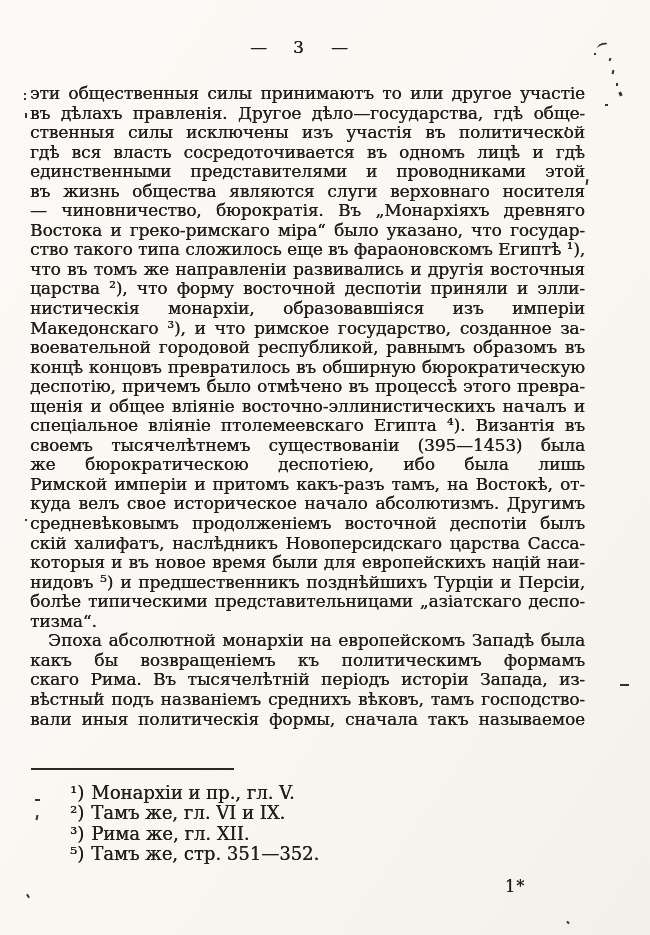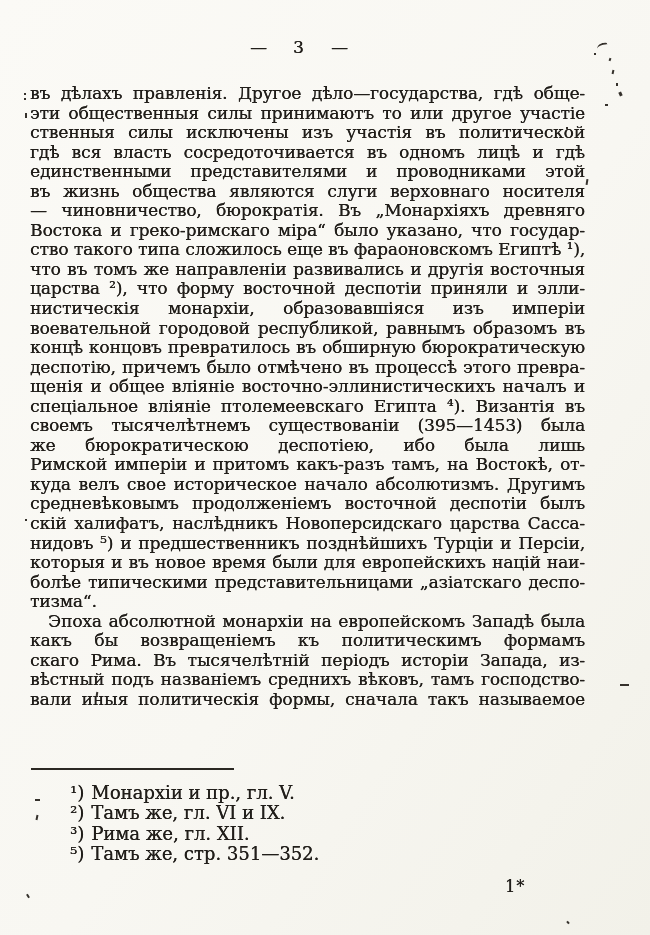--- a/index.html
+++ b/index.html
@@ -76,45 +76,46 @@
 
 <div class="page">
 
   <div class="running-head">
     <span class="dash">—</span>
     <span>3</span>
     <span class="dash">—</span>
   </div>
 
   <div class="body-text">
+    <div class="line">эти общественныя силы принимаютъ то или другое участіе</div>
     <div class="line">въ дѣлахъ правленія. Другое дѣло—государства, гдѣ обще-</div>
-    <div class="line">эти общественныя силы принимаютъ то или другое участіе</div>
     <div class="line">ственныя силы исключены изъ участія въ политической жизни,</div>
     <div class="line">гдѣ вся власть сосредоточивается въ одномъ лицѣ и гдѣ</div>
     <div class="line">единственными представителями и проводниками этой власти</div>
     <div class="line">въ жизнь общества являются слуги верховнаго носителя власти,</div>
     <div class="line">— чиновничество, бюрократія. Въ „Монархіяхъ древняго</div>
     <div class="line">Востока и греко-римскаго міра“ было указано, что государ-</div>
     <div class="line">ство такого типа сложилось еще въ фараоновскомъ Египтѣ ¹),</div>
     <div class="line">что въ томъ же направленіи развивались и другія восточныя</div>
     <div class="line">царства ²), что форму восточной деспотіи приняли и элли-</div>
     <div class="line">нистическія монархіи, образовавшіяся изъ имперіи Александра</div>
+    <div class="line">Македонскаго ³), и что римское государство, созданное за-</div>
     <div class="line">воевательной городовой республикой, равнымъ образомъ въ</div>
     <div class="line">концѣ концовъ превратилось въ обширную бюрократическую</div>
     <div class="line">деспотію, причемъ было отмѣчено въ процессѣ этого превра-</div>
     <div class="line">щенія и общее вліяніе восточно-эллинистическихъ началъ и</div>
     <div class="line">спеціальное вліяніе птолемеевскаго Египта ⁴). Византія въ</div>
     <div class="line">своемъ тысячелѣтнемъ существованіи (395—1453) была такою</div>
     <div class="line">же бюрократическою деспотіею, ибо была лишь продолженіемъ</div>
     <div class="line">Римской имперіи и притомъ какъ-разъ тамъ, на Востокѣ, от-</div>
     <div class="line">куда велъ свое историческое начало абсолютизмъ. Другимъ</div>
     <div class="line">средневѣковымъ продолженіемъ восточной деспотіи былъ араб-</div>
     <div class="line">скій халифатъ, наслѣдникъ Новоперсидскаго царства Сасса-</div>
+    <div class="line">которыя и въ новое время были для европейскихъ націй наи-</div>
     <div class="line">нидовъ ⁵) и предшественникъ позднѣйшихъ Турціи и Персіи,</div>
-    <div class="line">которыя и въ новое время были для европейскихъ націй наи-</div>
     <div class="line">болѣе типическими представительницами „азіатскаго деспо-</div>
     <div class="line no-justify">тизма“.</div>
     <div class="line indent">Эпоха абсолютной монархіи на европейскомъ Западѣ была</div>
     <div class="line">какъ бы возвращеніемъ къ политическимъ формамъ император-</div>
     <div class="line">скаго Рима. Въ тысячелѣтній періодъ исторіи Запада, из-</div>
     <div class="line">вѣстный подъ названіемъ среднихъ вѣковъ, тамъ господство-</div>
     <div class="line">вали иныя политическія формы, сначала такъ называемое вар-</div>
   </div>
 
   <div class="fn-rule"></div>

